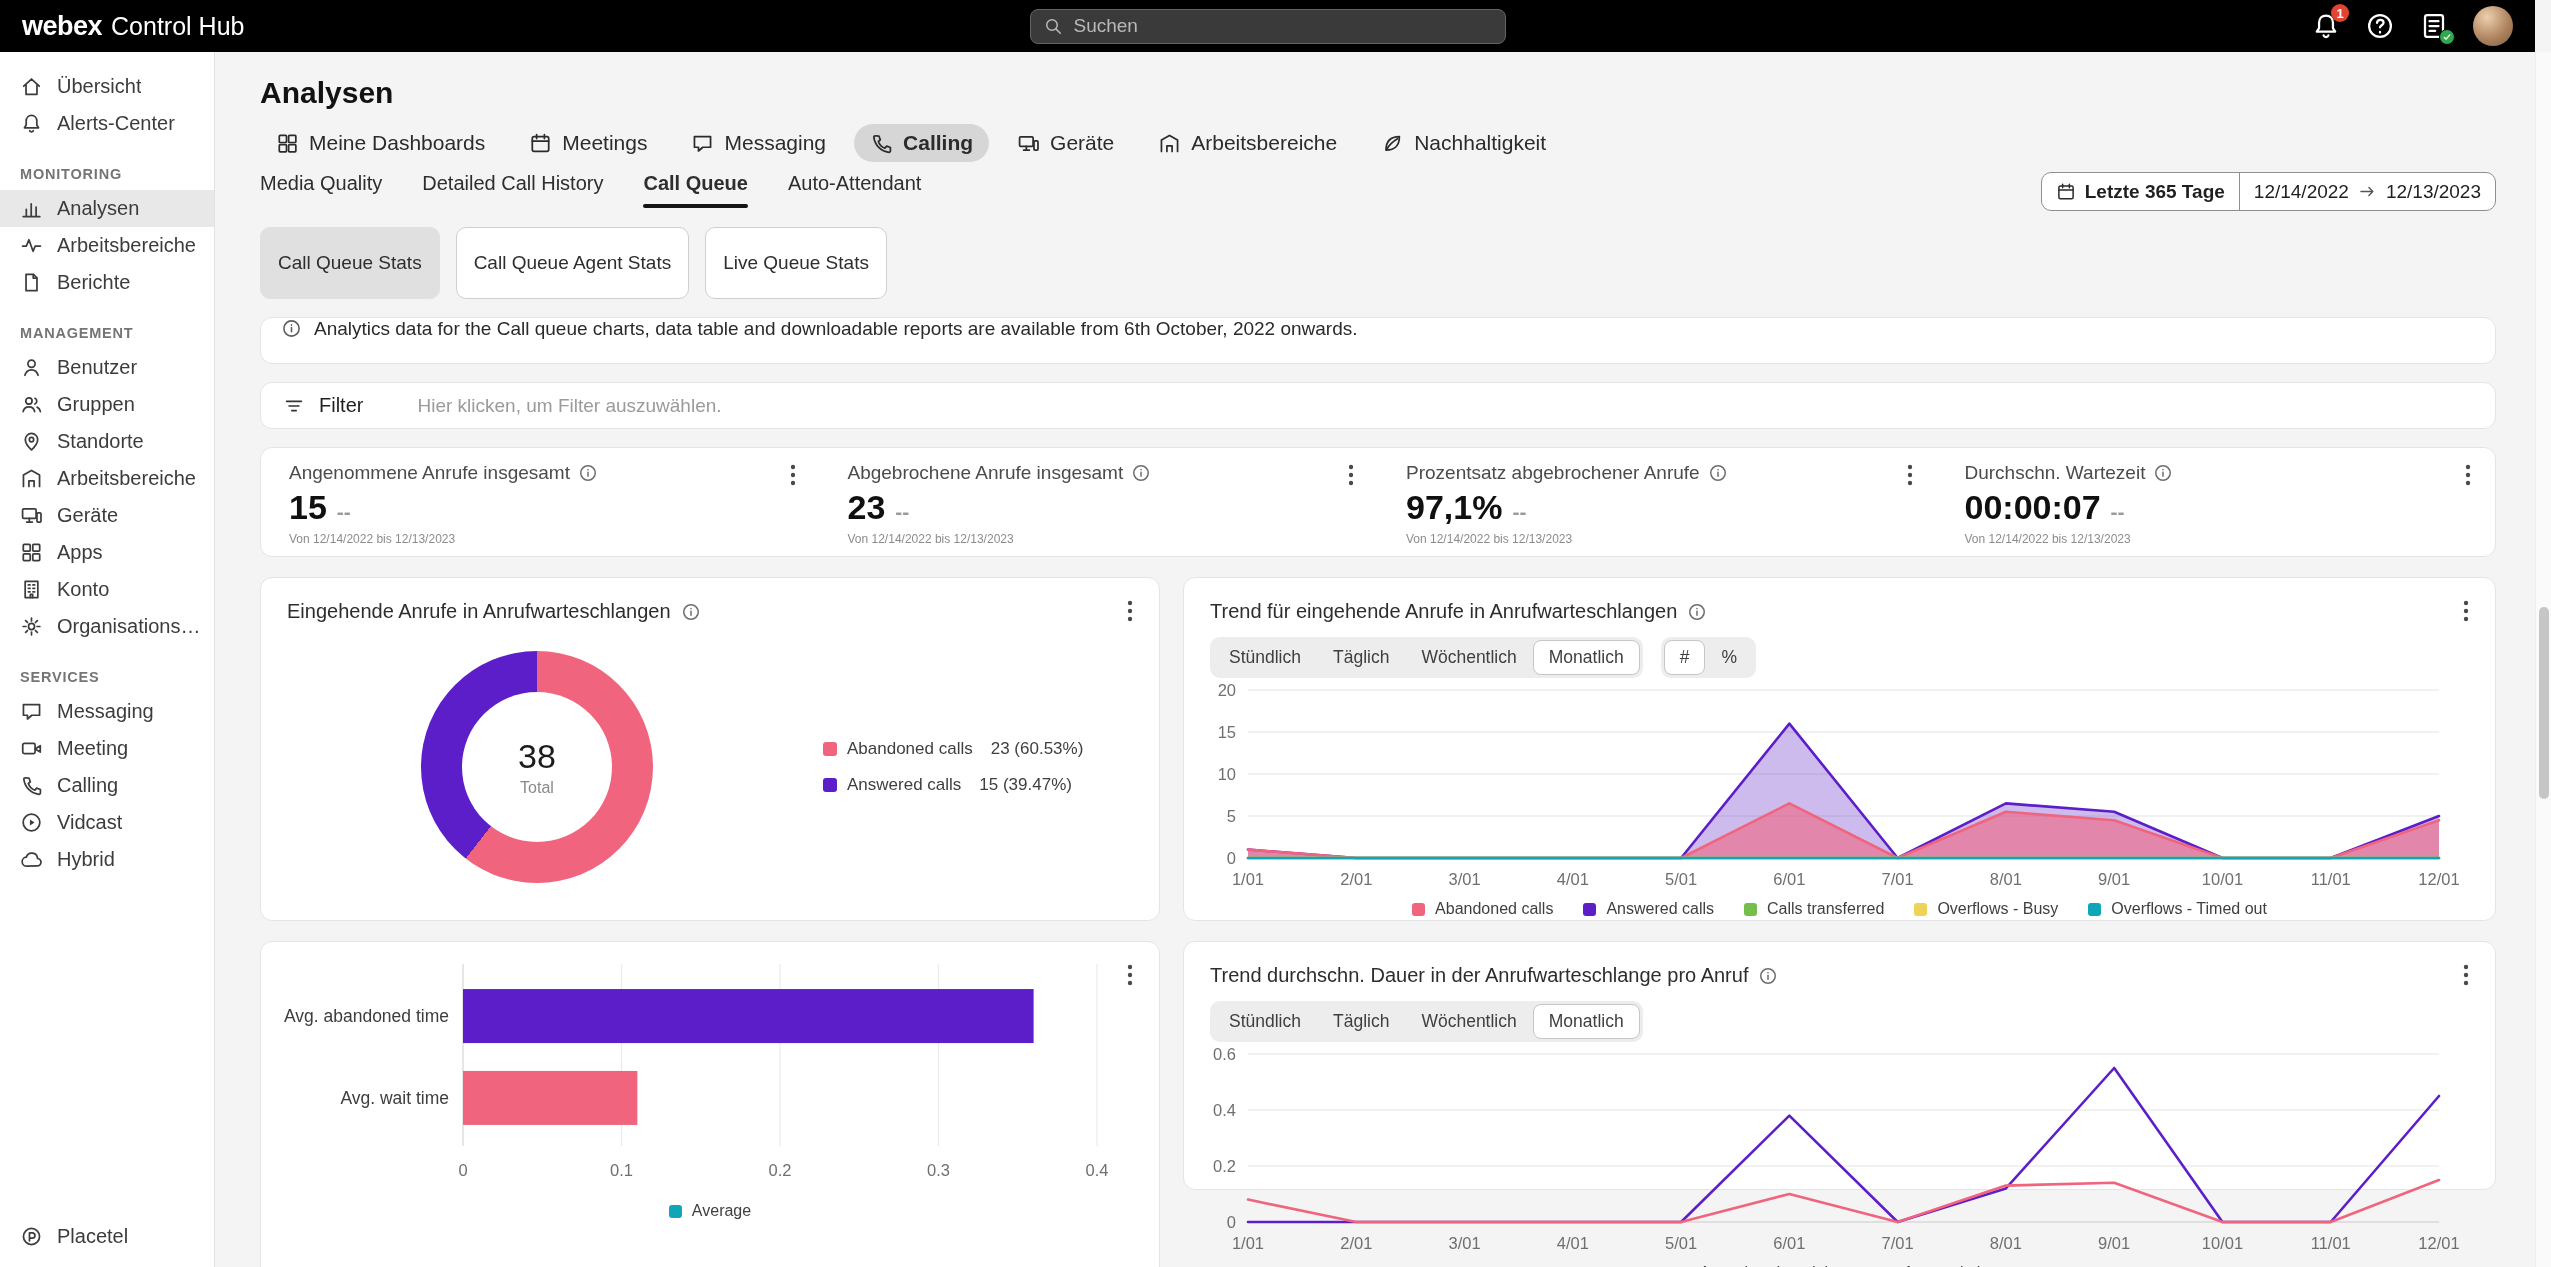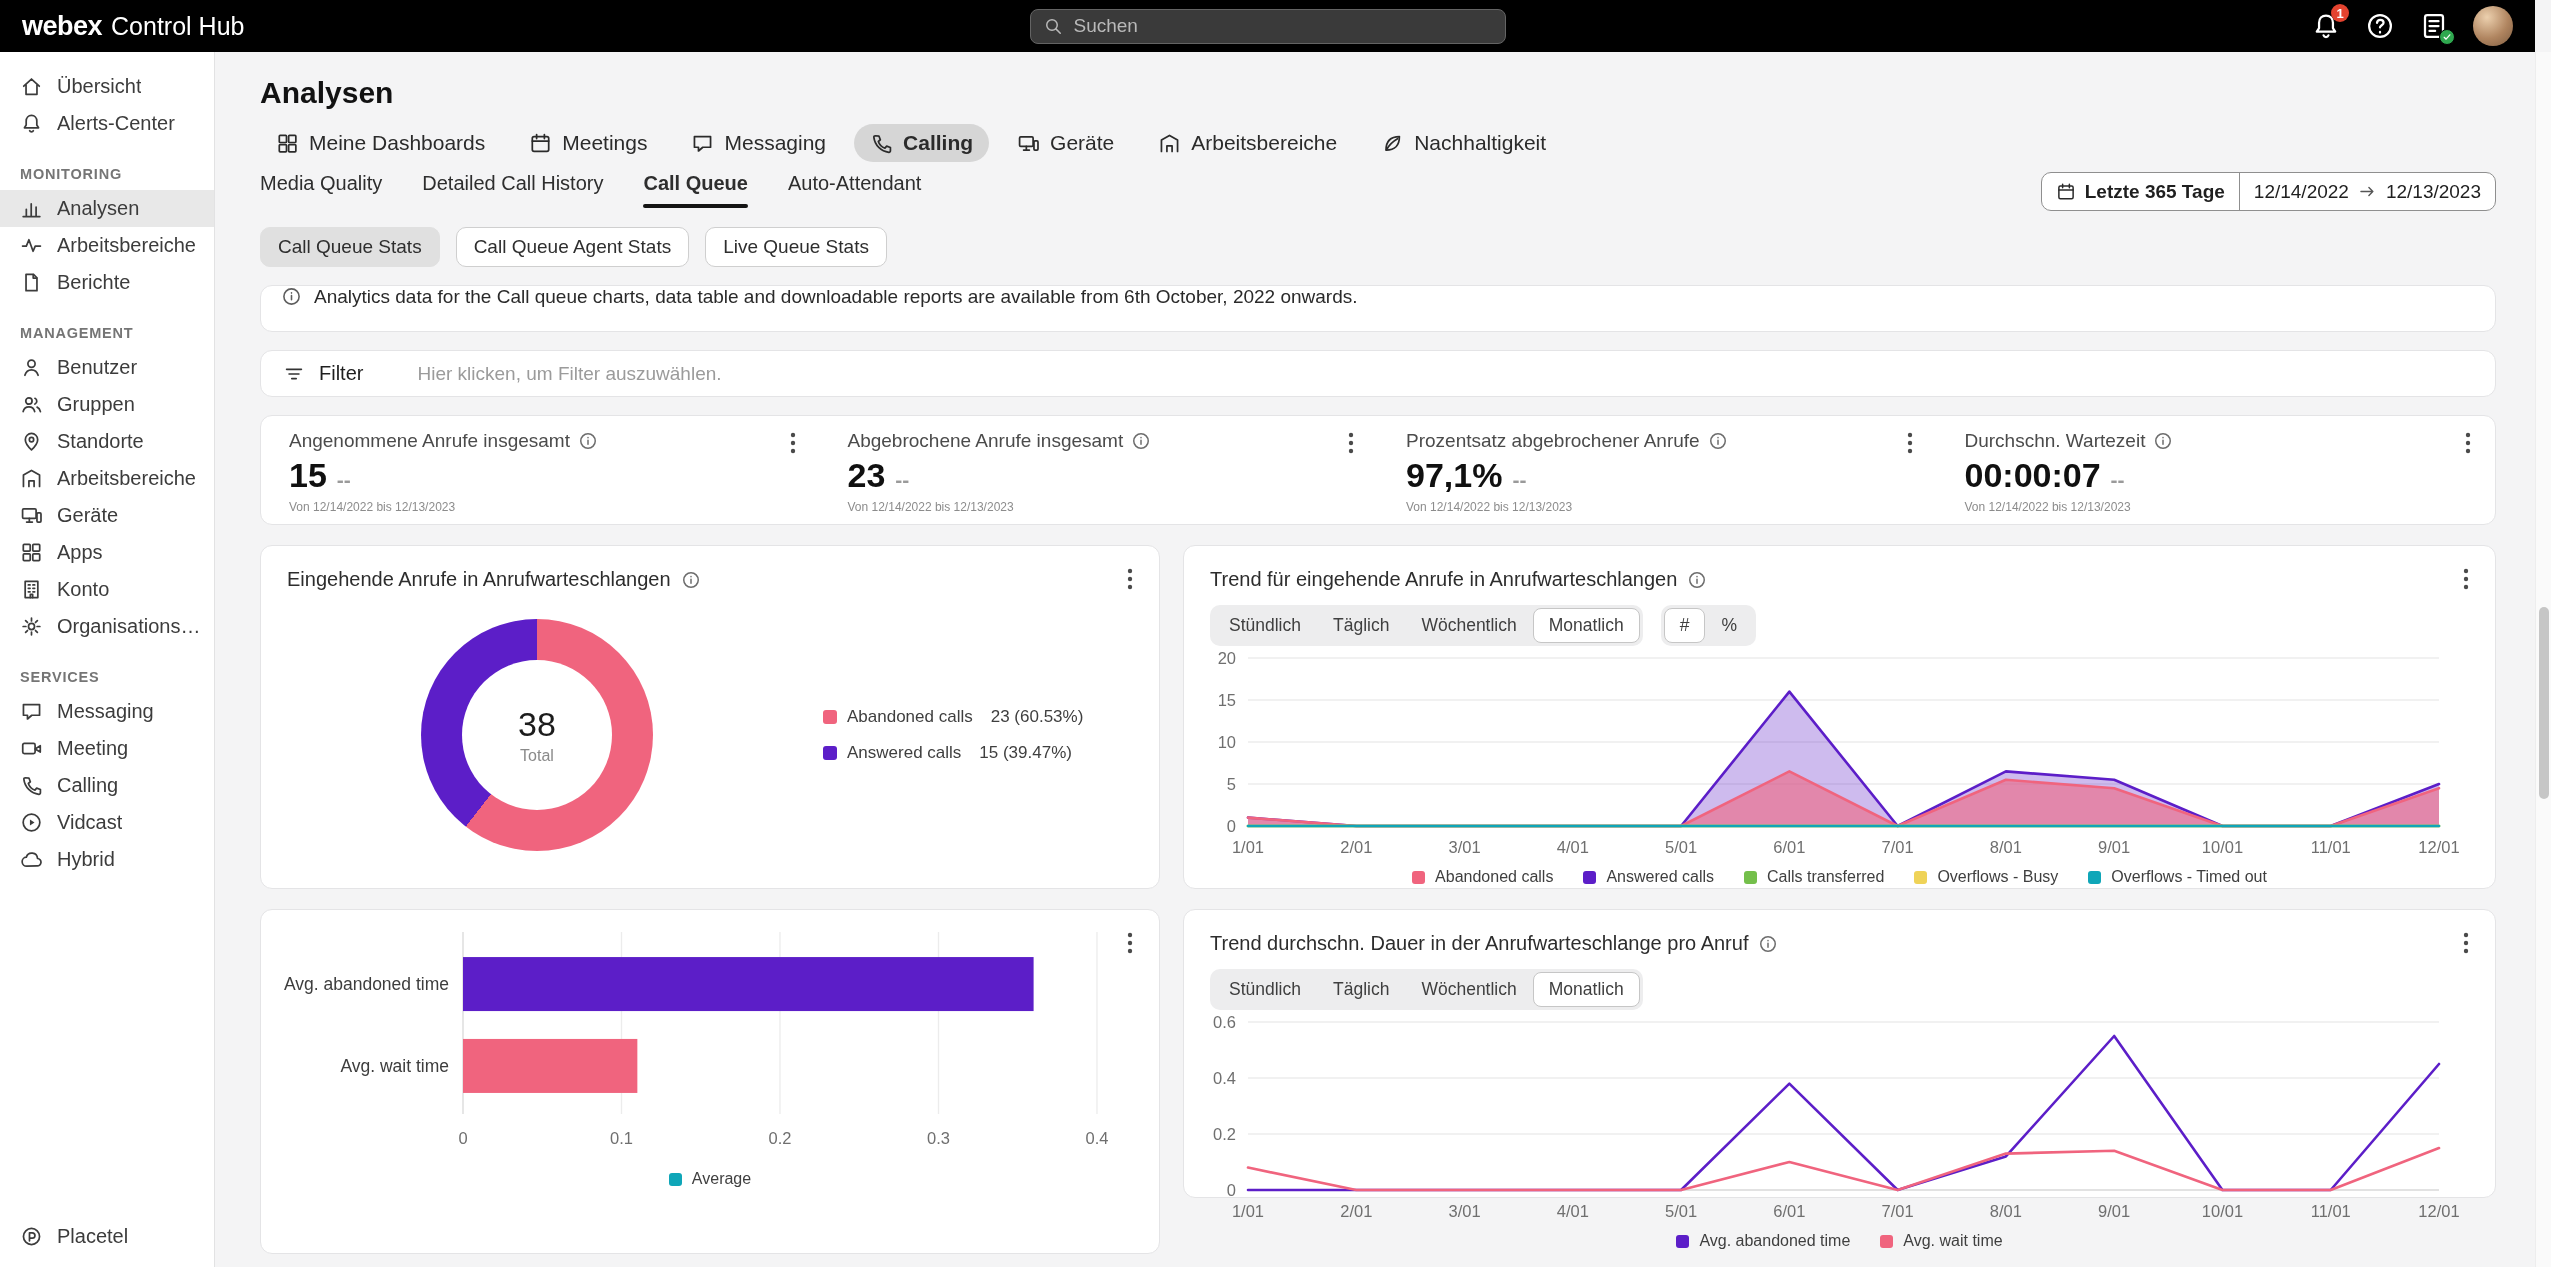--- a/index.html
+++ b/index.html
@@ -51,21 +51,21 @@
   .subtab.active { font-weight: 700; }
   .subtab.active::after { content: ""; position: absolute; left: 0; right: 0; bottom: 0; height: 4px; background: #141414; border-radius: 2px; }
   .daterange { margin-left: auto; display: flex; align-items: center; height: 39px; border: 1px solid #8f8f8f; border-radius: 10px; background: #fff; font-size: 19px; color: #1f1f1f; cursor: pointer; }
   .daterange .seg { padding: 0 14px; display: flex; align-items: center; gap: 9px; height: 100%; }
   .daterange .preset { font-weight: 700; }
   .daterange .vdiv { width: 1px; height: 100%; background: #8f8f8f; }
   .daterange .icon { width: 20px; height: 20px; color: #2a2a2a; }
   .daterange .arrow-ic { width: 19px; height: 19px; color: #555; }
 
   .pills { display: flex; gap: 16px; margin-top: 16px; }
-  .pill { font-size: 19px; color: #2e2e2e; border: 1px solid #cfcfcf; border-radius: 10px; padding: 8px 17px; background: #fff; cursor: pointer; white-space: nowrap; }
+  .pill { font-size: 19px; color: #2e2e2e; border: 1px solid #cfcfcf; border-radius: 10px; padding: 24px 17px; background: #fff; cursor: pointer; white-space: nowrap; }
   .pill.active { background: #e0e0e0; border-color: #e0e0e0; }
 
   .banner { margin-top: 18px; background: #fff; border: 1px solid #e4e4e6; border-radius: 12px; height: 47px; display: flex; gap: 12px; padding: 0 20px; font-size: 19px; color: #2a2a2a; }
   .banner .icon { width: 21px; height: 21px; color: #5e5e5e; flex: none; }
 
   .filterbar { margin-top: 18px; background: #fff; border: 1px solid #e4e4e6; border-radius: 12px; height: 47px; display: flex; align-items: center; padding: 0 22px; gap: 14px; cursor: pointer; }
   .filterbar .icon { width: 22px; height: 22px; color: #333; flex: none; }
   .filterbar .flabel { font-size: 20px; color: #1f1f1f; }
   .filterbar .fph { font-size: 19px; color: #9b9b9b; margin-left: 40px; }
 
@@ -82,21 +82,21 @@
 
   .charts-row { display: flex; gap: 23px; margin-top: 20px; }
   .card { background: #fff; border: 1px solid #e4e4e6; border-radius: 12px; position: relative; }
   .card-head { display: flex; align-items: center; gap: 10px; padding: 22px 60px 0 26px; font-size: 20px; color: #2d2d2d; }
   .card .kebab { position: absolute; top: 20px; right: 16px; }
   .info-icon { width: 20px; height: 20px; color: #6d6d6d; cursor: pointer; flex: none; }
 
   .card-donut  { width: 900px;  height: 344px; }
   .card-trend  { width: 1313px; height: 344px; }
   .card-hbar   { width: 900px;  height: 345px; }
-  .card-trend2 { width: 1313px; height: 289px; }
+  .card-trend2 { width: 1313px; height: 249px; }
 
   .donut-body { display: flex; align-items: center; margin-top: 28px; padding-left: 160px; gap: 170px; }
   .donut { width: 232px; height: 232px; border-radius: 50%; position: relative; flex: none; }
   .donut::after { content: ""; position: absolute; inset: 41px; background: #fff; border-radius: 50%; }
   .donut-center { position: absolute; inset: 0; display: flex; flex-direction: column; align-items: center; justify-content: center; z-index: 2; }
   .donut-value { font-size: 34px; color: #1c1c1c; }
   .donut-label { font-size: 16px; color: #8a8a8a; margin-top: 3px; }
   .donut-legend { display: flex; flex-direction: column; gap: 16px; }
 
   .legend-item { display: flex; align-items: center; gap: 10px; font-size: 17px; color: #3f3f3f; white-space: nowrap; }

